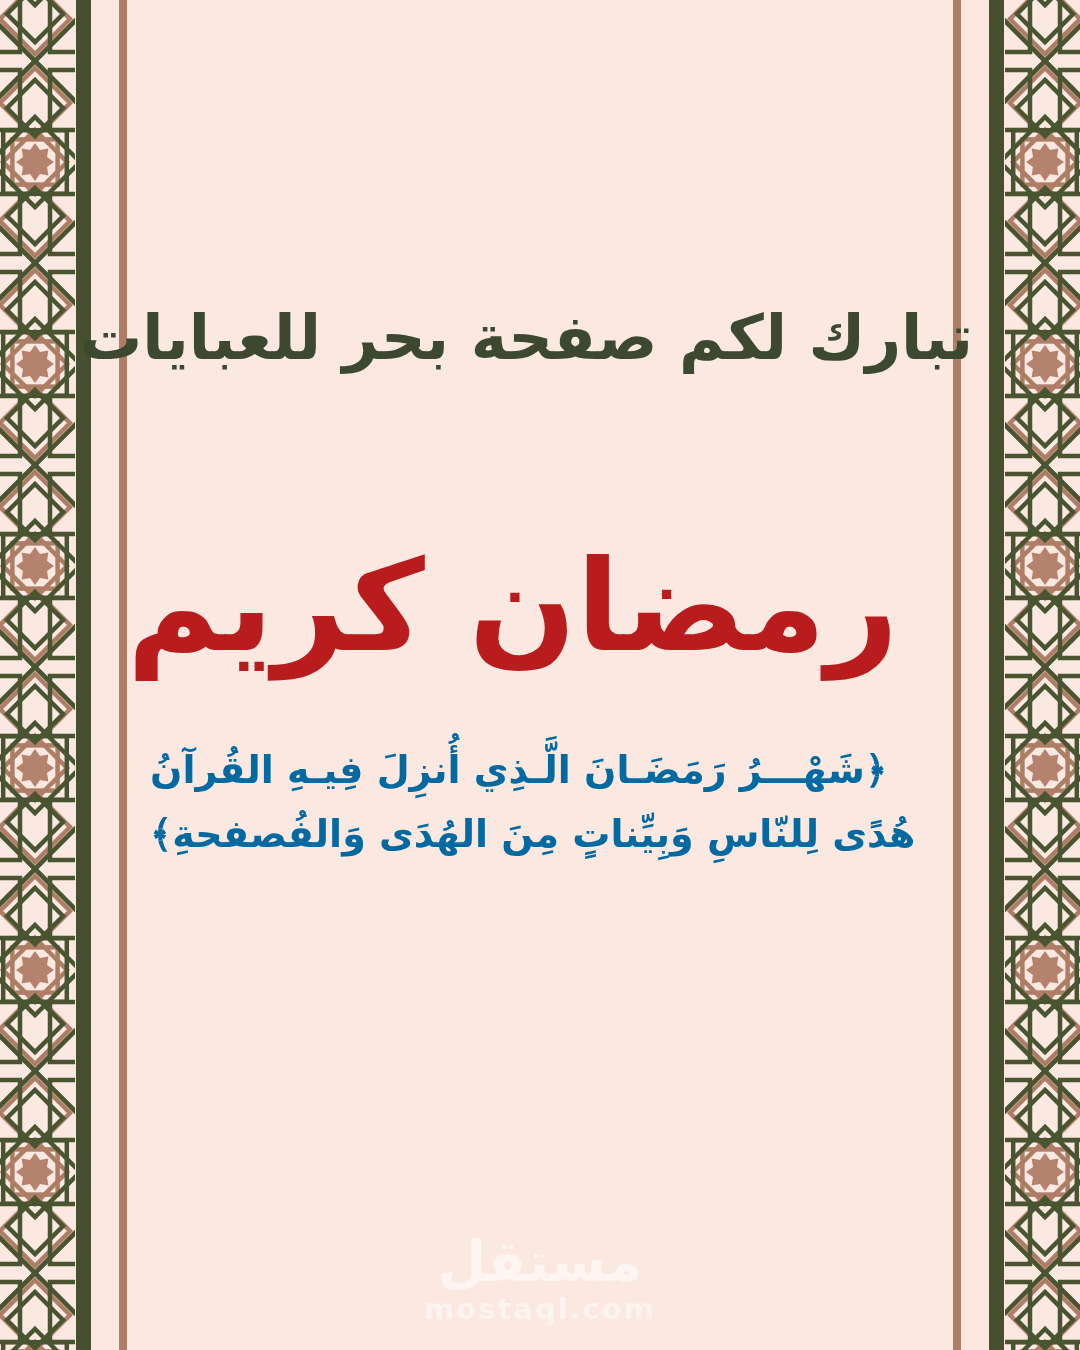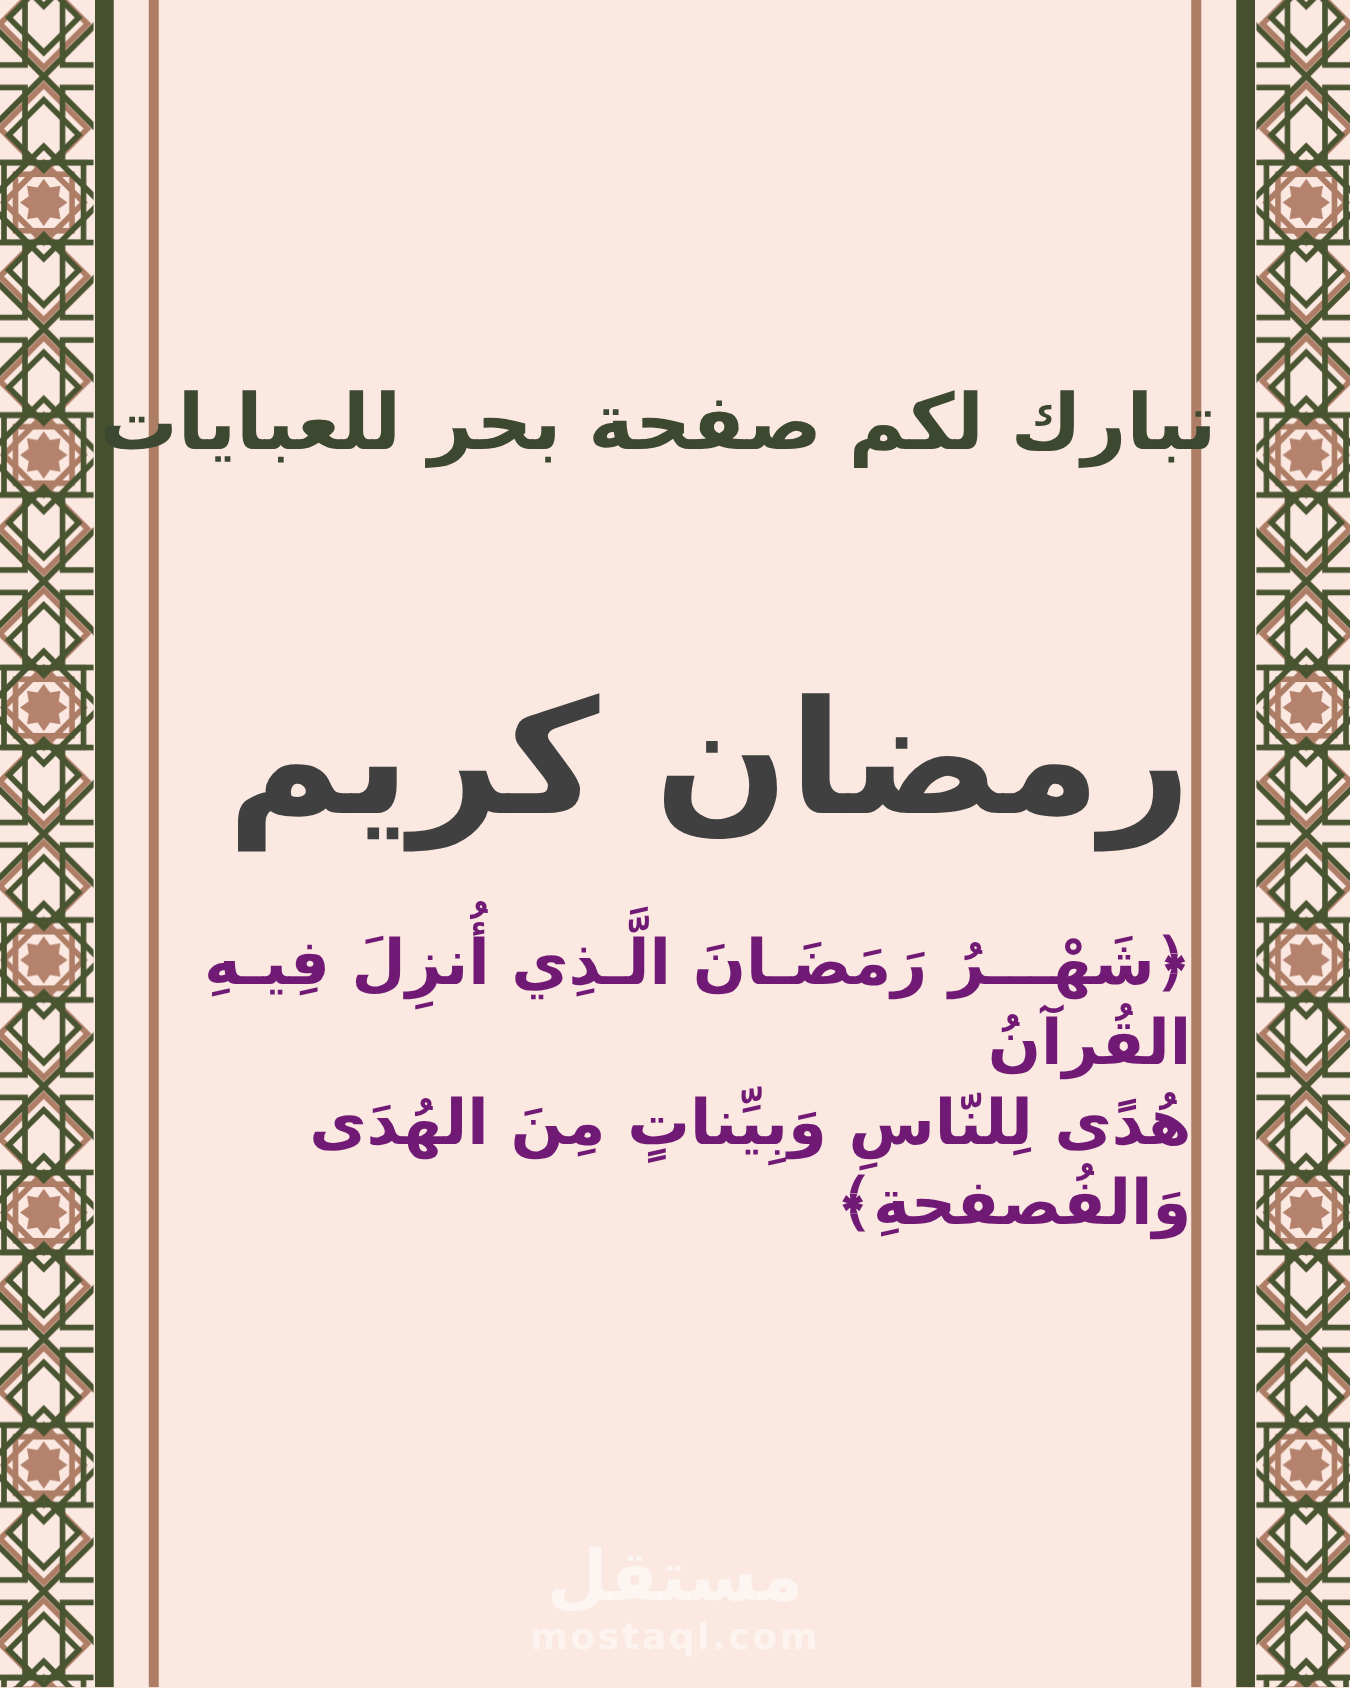--- a/index.html
+++ b/index.html
@@ -47,21 +47,21 @@
   .hairline.left  { left: 119px; }
   .hairline.right { right: 119px; }
 
   
   .content {
     position: absolute;
     left: 127px;
     right: 127px;
     top: 0;
     height: 100%;
-    text-align: right;
+    text-align: left;
   }
   .greeting-title {
     position: absolute;
     top: 298px;
     left: -20px;
     right: -20px;
     font-size: 62px;
     font-weight: bold;
     color: #3c4830;
     line-height: 1.3;
@@ -69,32 +69,33 @@
   }
   .calligraphy {
     position: absolute;
     top: 492px;
     left: 0;
     right: 0;
     height: 230px;
     line-height: 230px;
     font-size: 126px;
     font-weight: bold;
-    color: #404040;
+    color: #b91c1c;
     white-space: nowrap;
   }
   .verse {
     position: absolute;
     top: 738px;
     left: 0;
     right: 0;
-    font-size: 50px;
+    font-size: 38px;
     font-weight: bold;
-    color: #701a75;
+    color: #0369a1;
     line-height: 64px;
+    padding-left: 23px;
   }
 
   
   .watermark {
     position: absolute;
     left: 0;
     right: 0;
     bottom: 24px;
     text-align: center;
     pointer-events: none;

